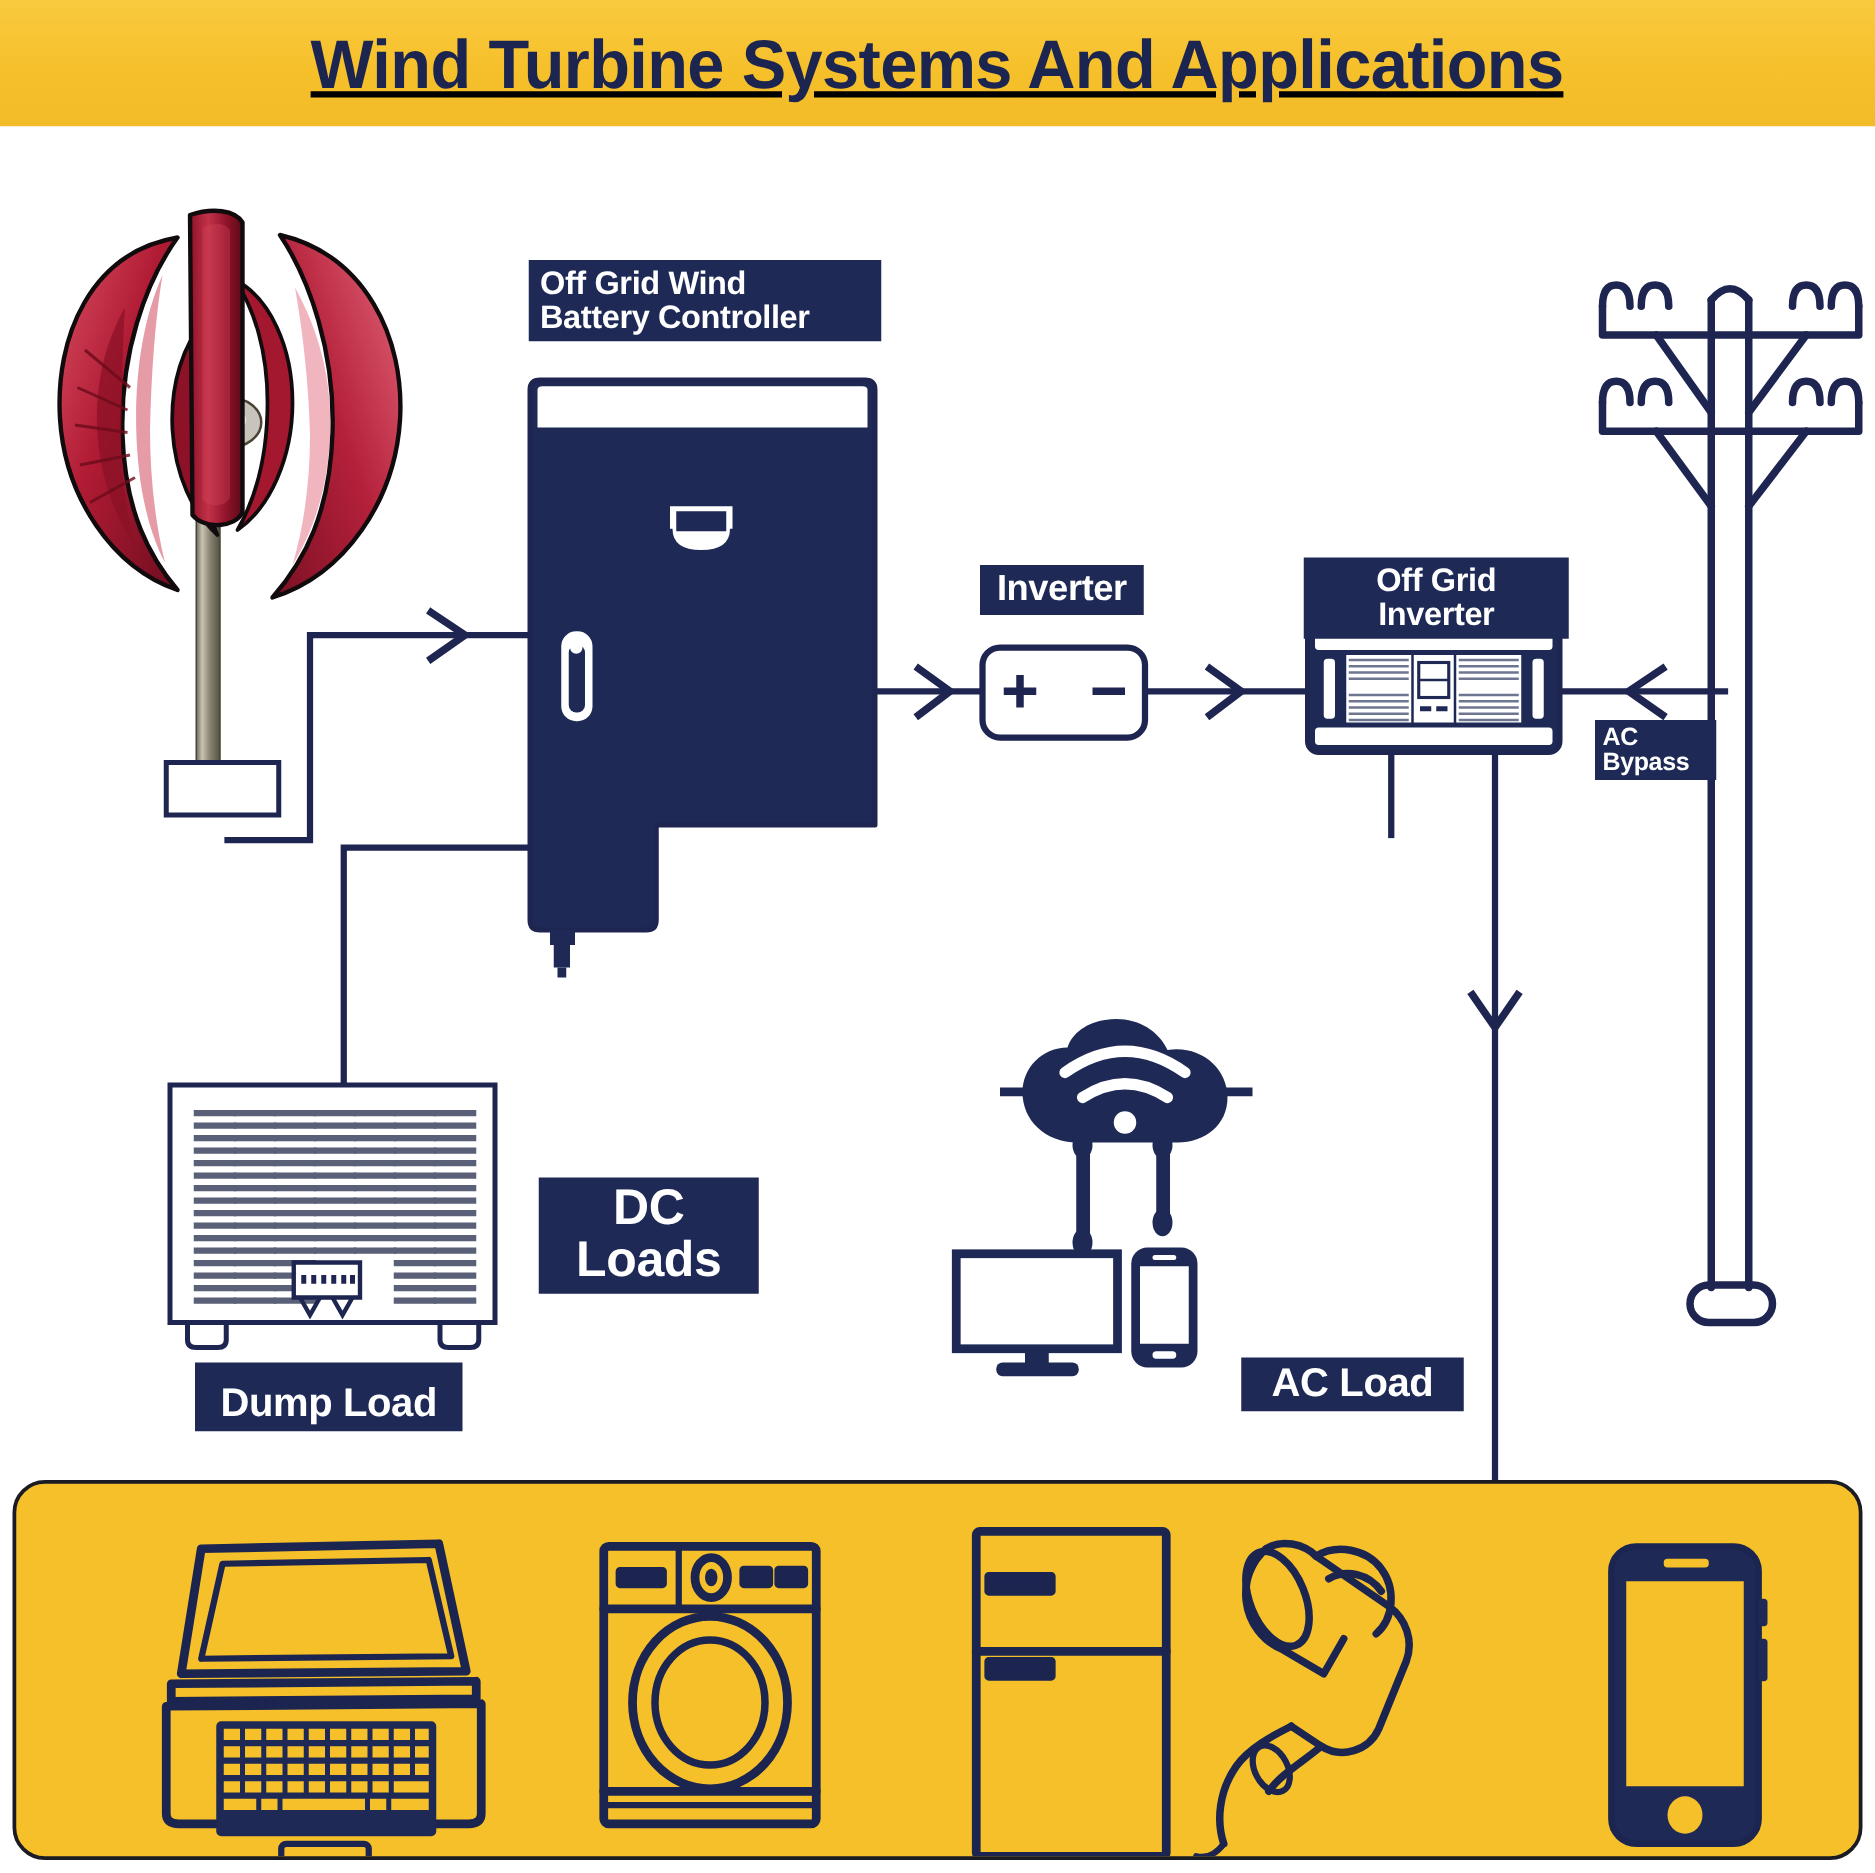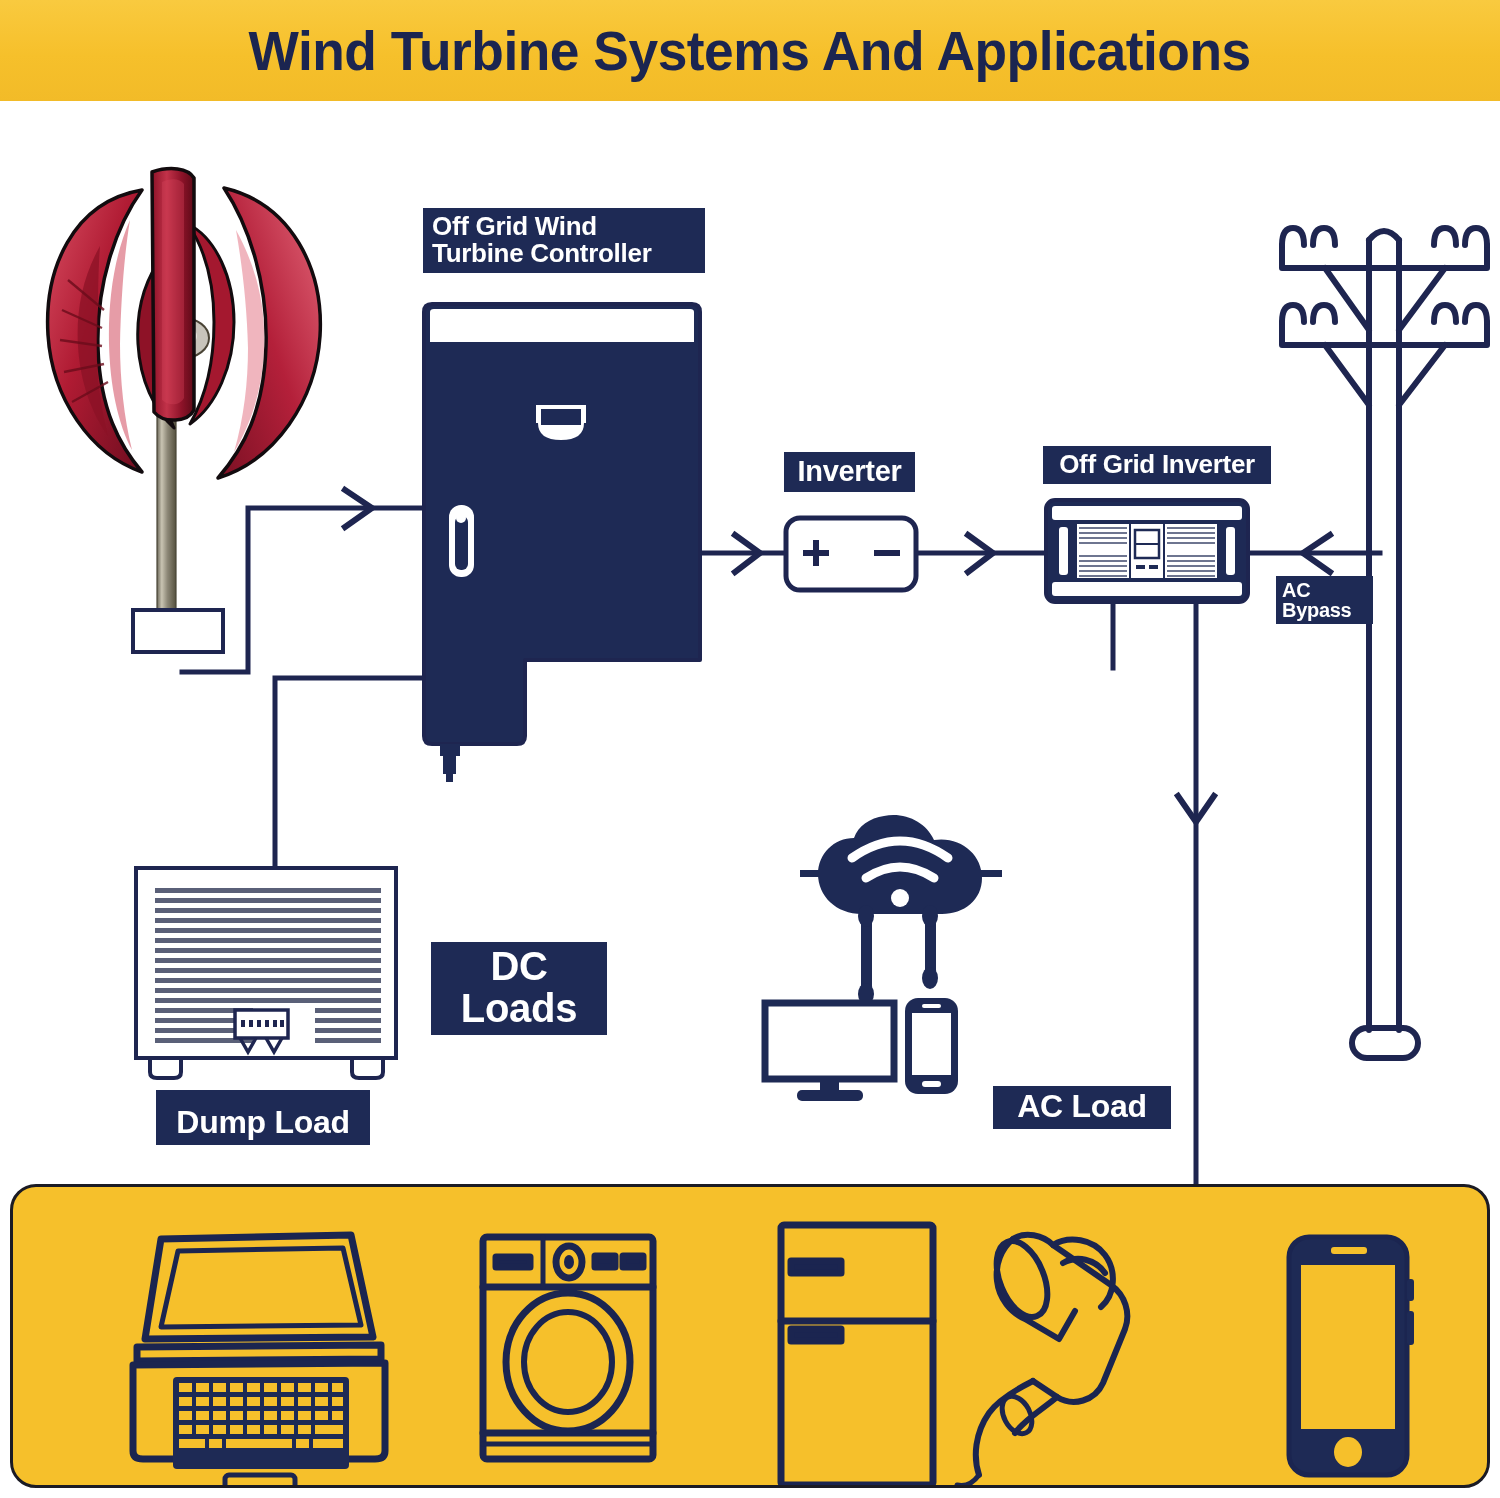--- a/index.html
+++ b/index.html
@@ -3,21 +3,21 @@
 <meta charset="utf-8">
 <style>
   html,body{margin:0;padding:0;background:#ffffff;}
   body{width:1500px;height:1498px;font-family:"Liberation Sans",sans-serif;position:relative;overflow:hidden;}
   #stage{position:relative;width:1500px;height:1498px;background:#fff;}
 
   
   .title-banner{
     position:absolute;left:0;top:0;width:1500px;height:101px;
     background:linear-gradient(180deg,#f9ca3f 0%,#f6c02b 55%,#f2bb28 100%);
-    display:flex;align-items:center;justify-content:center;
+    display:flex;align-items:center;justify-content:center;text-decoration:underline;
   }
   .title-text{
     font-family:"Liberation Sans",sans-serif;
     font-weight:bold;font-size:55px;letter-spacing:-0.5px;
     color:#1b2550;white-space:nowrap;
     transform:scaleX(0.97);
   }
 
   
   .lbl{
@@ -398,25 +398,25 @@
       <rect x="797" y="1090" width="66" height="11" rx="5" fill="#1e2a55"></rect>
 
       <rect x="905" y="998" width="53" height="96" rx="13" fill="#1e2a55"></rect>
       <rect x="912" y="1013" width="39" height="62" fill="#ffffff"></rect>
       <rect x="922" y="1081" width="19" height="6" rx="3" fill="#ffffff"></rect>
       <rect x="922" y="1004" width="19" height="4" rx="2" fill="#ffffff"></rect>
     </g>
   </svg>
 
   <div class="lbl" style="left:423px;top:208px;width:282px;font-size:26px;">Off Grid Wind
-Turbine Controller</div>
+Battery Controller</div>
 
   <div class="lbl" style="left:784px;top:452px;width:131px;font-size:29px;text-align:center;padding-top:4px;">Inverter</div>
 
-  <div class="lbl" style="left:1043px;top:446px;width:228px;font-size:26px;text-align:center;padding-top:5px;">Off Grid Inverter</div>
+  <div class="lbl" style="left:1043px;top:446px;width:212px;font-size:26px;text-align:center;padding-top:5px;">Off Grid Inverter</div>
 
   <div class="lbl" style="left:1276px;top:576px;width:97px;font-size:20px;line-height:1.0;padding:4px 6px;">AC
 Bypass</div>
 
   <div class="lbl" style="left:414px;top:942px;width:176px;font-size:40px;text-align:center;padding-top:4px;margin-left:17px;">DC Loads</div>
 
   <div class="lbl" style="left:156px;top:1090px;width:214px;font-size:32px;text-align:center;padding-top:16px;">Dump Load</div>
 
   <div class="lbl" style="left:993px;top:1086px;width:178px;font-size:32px;text-align:center;padding-top:4px;">AC Load</div>
 

